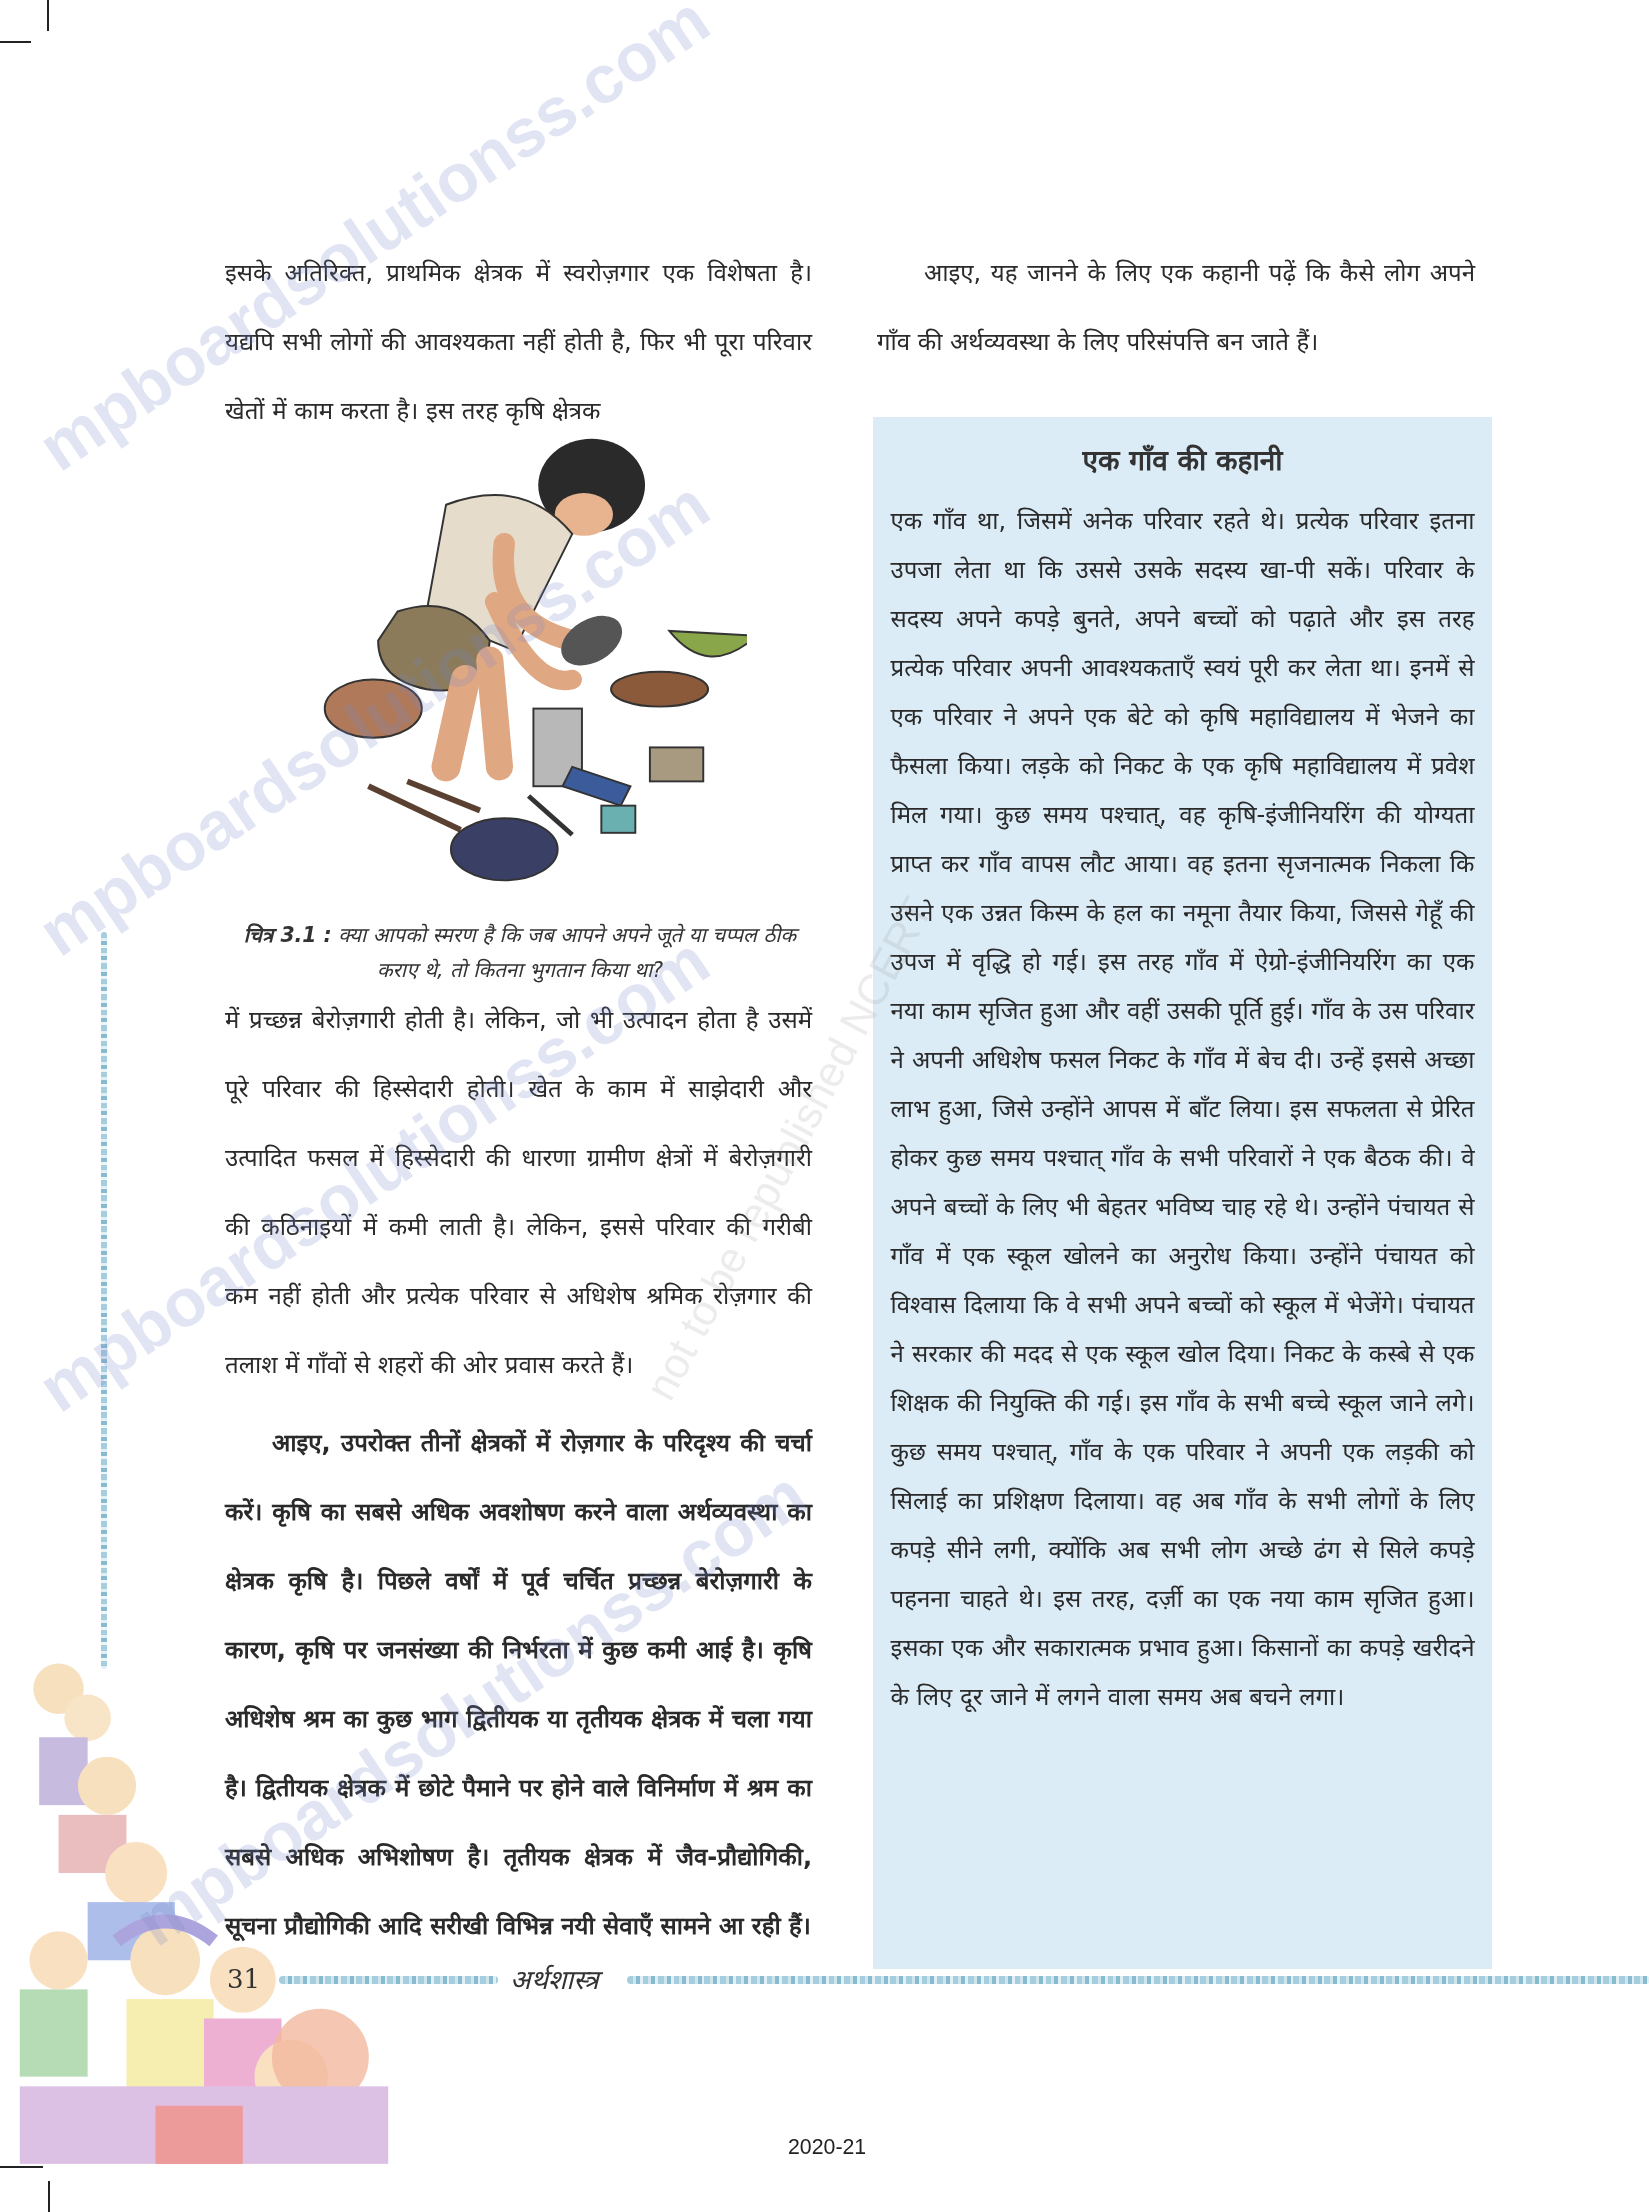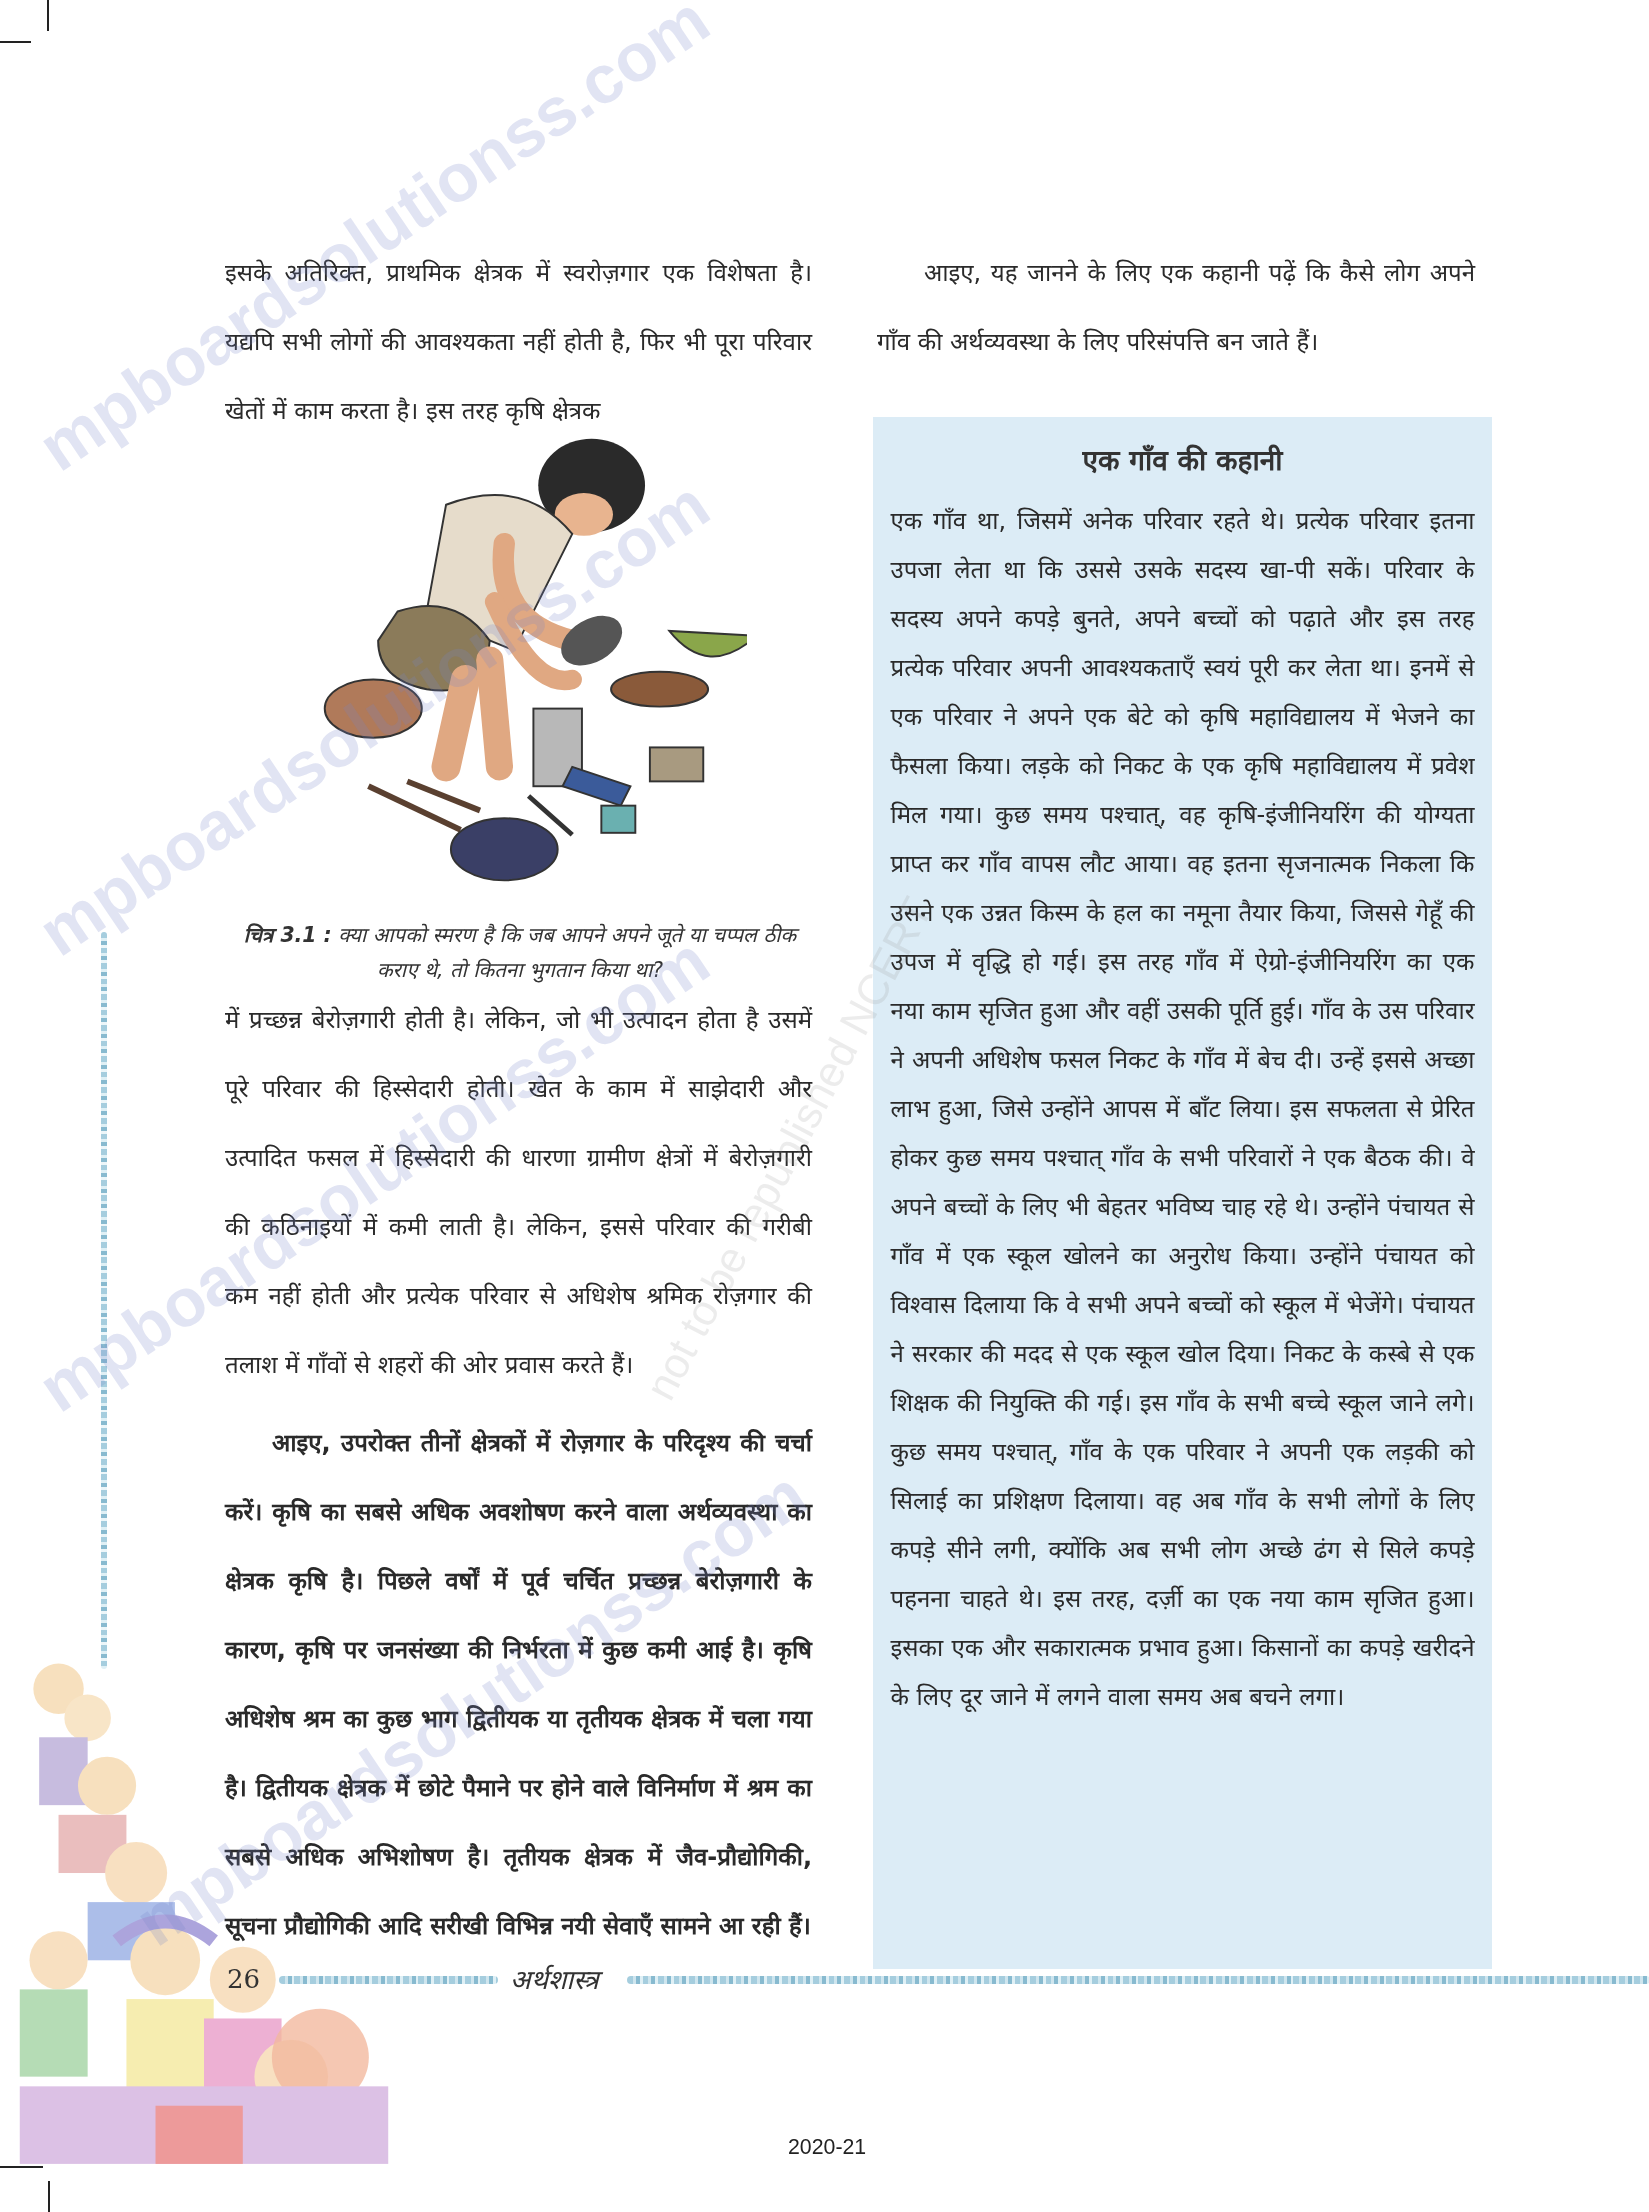--- a/index.html
+++ b/index.html
@@ -161,21 +161,21 @@
       <circle cx="250" cy="340" r="34" fill="#f3c890"></circle>
       <rect x="210" y="380" width="80" height="110" fill="#e070b0"></rect>
       <circle cx="300" cy="440" r="38" fill="#f3c890"></circle>
       <circle cx="330" cy="420" r="50" fill="#e88050" opacity="0.8"></circle>
       <rect x="20" y="450" width="380" height="80" fill="#c090d0"></rect>
       <rect x="160" y="470" width="90" height="60" fill="#e04848"></rect>
     </g>
   </svg>
 </div>
 
-<div class="footer-page">26</div>
+<div class="footer-page">31</div>
 <div class="wave" style="left:279px;top:1976px;width:219px;"></div>
 <div class="footer-title">अर्थशास्त्र</div>
 <div class="wave" style="left:627px;top:1976px;width:1023px;"></div>
 <div class="year">2020-21</div>
 
 <div class="watermark" style="left:68px;top:408px;transform:rotate(-34deg);">mpboardsolutionss.com</div>
 <div class="watermark" style="left:68px;top:893px;transform:rotate(-34deg);">mpboardsolutionss.com</div>
 <div class="watermark" style="left:68px;top:1349px;transform:rotate(-34deg);">mpboardsolutionss.com</div>
 <div class="watermark" style="left:165px;top:1883px;transform:rotate(-34deg);">mpboardsolutionss.com</div>
 <div class="watermark2" style="left:679px;top:1359px;transform:rotate(-62deg);">not to be republished NCERT</div>

